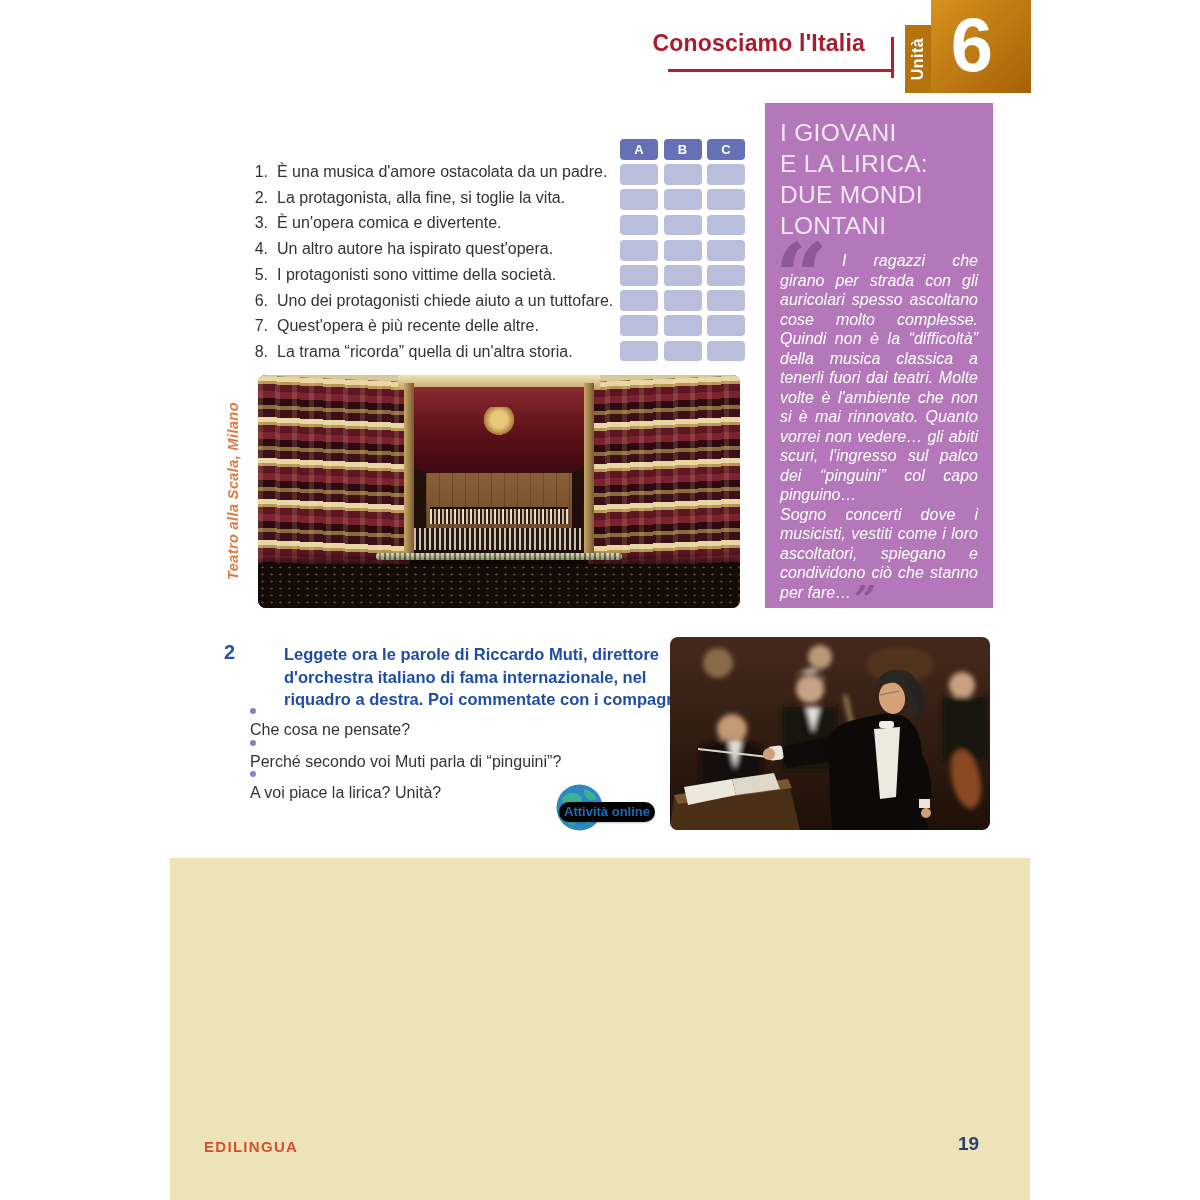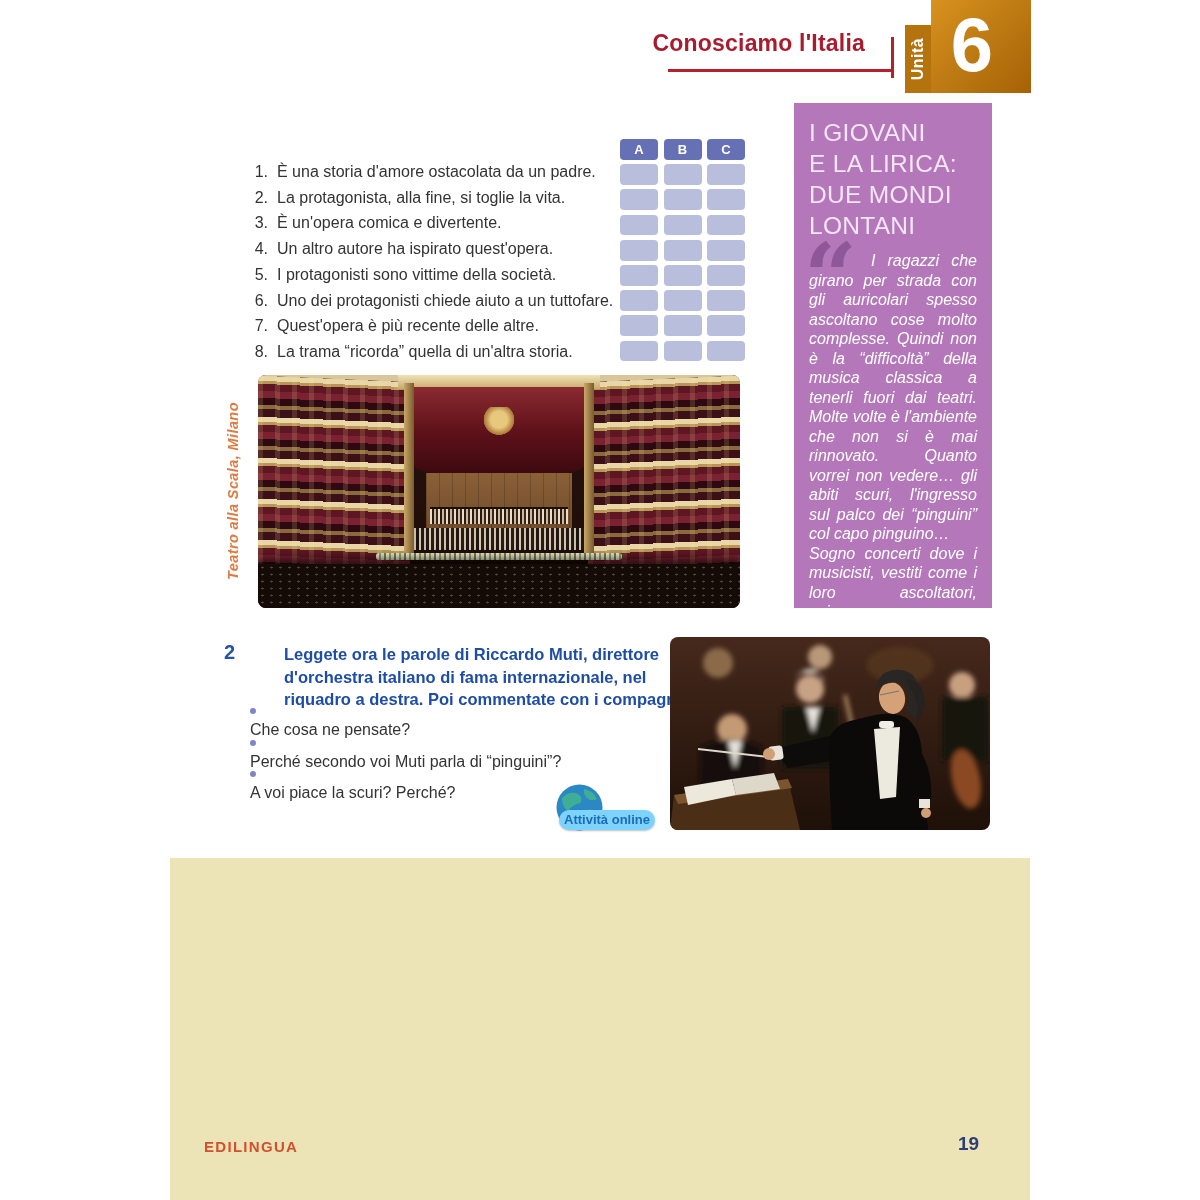--- a/index.html
+++ b/index.html
@@ -24,22 +24,22 @@
   .ex1-item .n{flex:0 0 22px;text-align:right;margin-right:9px;}
 
   
   .answer-grid{position:absolute;left:620px;top:139px;display:grid;
                grid-template-columns:repeat(3,38px);grid-auto-rows:20.8px;gap:4.4px 5.5px;}
   .hcell{background:#6671b5;border-radius:4px;color:#fff;font-size:13px;font-weight:700;
          text-align:center;line-height:21px;}
   .acell{background:#b9bedd;border-radius:4px;}
 
   
-  .quote-box{position:absolute;left:765px;top:103px;width:198px;height:505px;background:#b478ba;
-             padding:14px 15px;box-sizing:border-box;margin-left:29px;}
+  .quote-box{position:absolute;left:765px;top:103px;width:228px;height:505px;background:#b478ba;
+             padding:14px 15px;box-sizing:border-box;}
   .qb-title{font-size:24.5px;line-height:31px;color:#f3e6f4;font-weight:400;letter-spacing:.3px;}
   .qb-openq{position:absolute;left:10px;top:128px;font-family:"DejaVu Serif",serif;font-weight:700;
             font-size:92px;line-height:1;color:#8d5799;pointer-events:none;}
   .qb-body{margin-top:10px;color:#fff;font-size:16px;line-height:19.5px;text-align:justify;position:relative;font-style:italic;}
   .qb-indent{float:left;width:62px;height:18px;}
   .qb-closeq{font-family:"DejaVu Serif",serif;font-weight:700;font-size:38px;color:#8d5799;
              line-height:0;vertical-align:-14px;margin-left:3px;}
   .qb-attribution{margin-top:6px;text-align:right;color:#fff;font-size:16.5px;padding-right:6px;}
 
   
@@ -87,22 +87,22 @@
   .ex2-instruction{position:absolute;left:248px;top:643px;width:404px;font-size:16.5px;line-height:22.6px;
       font-weight:700;color:#1e4da6;margin-left:36px;}
   .ex2-bullets{position:absolute;left:250px;top:711px;font-size:16px;color:#333;}
   .ex2-bullet{display:flex;align-items:flex-start;line-height:25.6px;white-space:nowrap;flex-direction:column;}
   .ex2-bullet .dot{flex:0 0 6px;width:6px;height:6px;border-radius:50%;background:#8084c4;
       margin-right:10px;position:relative;top:-3px;}
 
   
   .badge-globe{position:absolute;left:556px;top:784px;width:47px;height:47px;}
   .badge-pill{position:absolute;left:559px;top:802px;width:96px;height:20px;border-radius:10px;
-      background:#7dd3fc;box-shadow:0 1px 2px rgba(0,0,0,.25);text-align:center;
-      font-size:13px;font-weight:700;color:#1a6cb5;line-height:20px;margin-top:8px;}
+      background:#000000;box-shadow:0 1px 2px rgba(0,0,0,.25);text-align:center;
+      font-size:13px;font-weight:700;color:#1a6cb5;line-height:20px;}
 
   
   .muti{position:absolute;left:670px;top:637px;width:320px;height:193px;border-radius:8px;overflow:hidden;}
 
   
   .beige{position:absolute;left:170px;top:858px;width:860px;height:342px;background:#ece4b6;}
 
   
   .brand{position:absolute;left:204px;top:1138px;font-size:15px;font-weight:600;color:#d1502f;
       letter-spacing:1.3px;}
@@ -118,21 +118,21 @@
   <div class="hdr-vline"></div>
   <div class="unit-tab">
     <span>Unità</span>
   </div>
   <div class="unit-box">6</div>
 
   <div class="ex1-list">
 
       <div class="ex1-item">
         <span class="n">1.</span>
-        <span>È una storia d'amore ostacolata da un padre.</span>
+        <span>È una musica d'amore ostacolata da un padre.</span>
       </div>
 
       <div class="ex1-item">
         <span class="n">2.</span>
         <span>La protagonista, alla fine, si toglie la vita.</span>
       </div>
 
       <div class="ex1-item">
         <span class="n">3.</span>
         <span>È un'opera comica e divertente.</span>
@@ -236,21 +236,21 @@
         <span>Che cosa ne pensate?</span>
       </div>
 
       <div class="ex2-bullet">
         <span class="dot"></span>
         <span>Perché secondo voi Muti parla di “pinguini”?</span>
       </div>
 
       <div class="ex2-bullet">
         <span class="dot"></span>
-        <span>A voi piace la scuri? Perché?</span>
+        <span>A voi piace la lirica? Unità?</span>
       </div>
 
   </div>
 
   <svg class="badge-globe" viewBox="0 0 47 47">
     <circle cx="23.5" cy="23.5" r="23" fill="#2b88c4"></circle>
     <path fill="#3fae96" d="M6 14 q8 -8 16 -4 q6 4 2 9 q-8 2 -12 8 q-6 -4 -6 -13z"></path>
     <path fill="#3fae96" d="M28 5 q10 2 13 10 q-6 3 -10 -1 q-4 -4 -3 -9z"></path>
     <path fill="#3fae96" d="M30 26 q8 -2 12 4 q-2 8 -10 10 q-6 -4 -2 -14z"></path>
     <path fill="#3fae96" d="M12 32 q6 2 8 8 q-6 2 -10 -2 q0 -4 2 -6z"></path>

